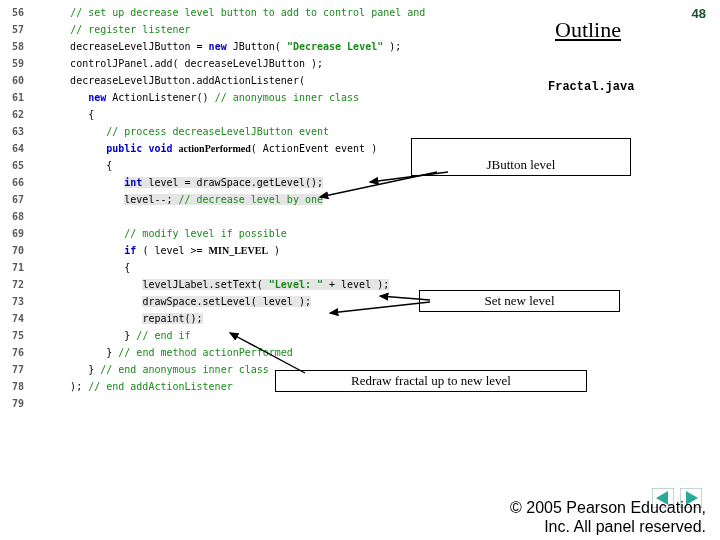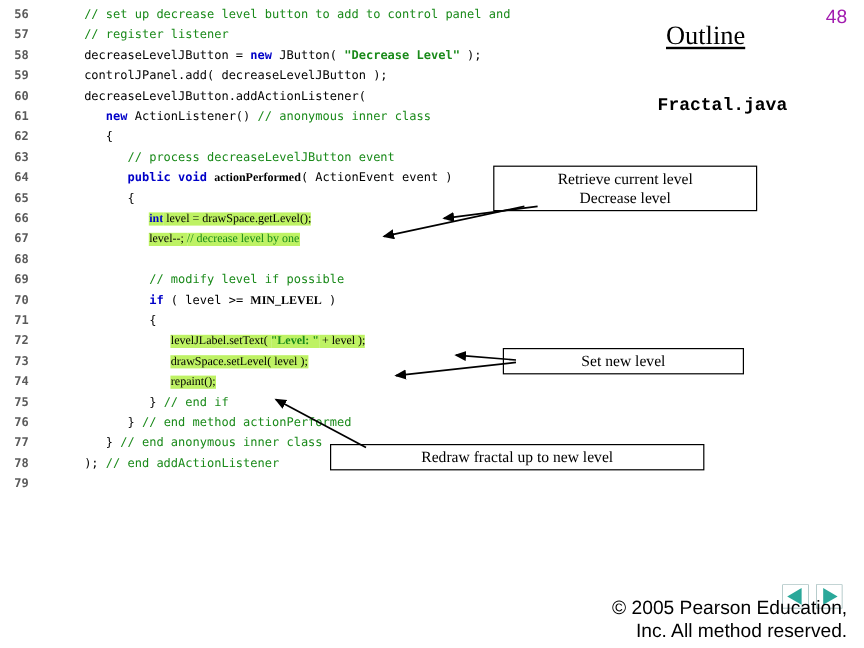--- a/index.html
+++ b/index.html
@@ -8,37 +8,38 @@
     height: 540px;
     background: #fff;
     font-family: Arial, sans-serif;
     position: relative;
     overflow: hidden;
   }
   .slide-number {
     position: absolute;
     top: 6px;
     right: 14px;
-    font-size: 16px;
-    color: #a21caf;
+    font-size: 13px;
+    color: #14532d;
+    font-weight: bold;
   }
   .outline-title {
     position: absolute;
     top: 17px;
     left: 555px;
     font-family: Georgia, serif;
     font-size: 22px;
     text-decoration: underline;
   }
   .filename {
     position: absolute;
     top: 80px;
     left: 548px;
     font-family: "Courier New", monospace;
-    font-size: 15px;
+    font-size: 12px;
     font-weight: bold;
   }
   .code-area {
     position: absolute;
     top: 4px;
     left: 0;
     width: 560px;
     font-family: "Lucida Console", Consolas, monospace;
     font-size: 10px;
     line-height: 17px;
@@ -50,21 +51,21 @@
     text-align: right;
     color: #5a5a5a;
     font-weight: bold;
     padding-right: 10px;
   }
   .c-comment { color: #1a8a1a; }
   .c-key     { color: #0000c8; font-weight: bold; }
   .c-str     { color: #1a8a1a; font-weight: bold; }
   .c-id      { color: #000; }
   .c-bold    { font-weight: bold; color: #000; font-family: Liberation Serif, serif; }
-  .hl        { background: #bef264; font-family: Liberation Serif, serif; }
+  .hl        { background: #e5e5e5; }
 
   .callout {
     position: absolute;
     background: #fff;
     border: 1px solid #000;
     font-family: Georgia, serif;
     font-size: 13px;
     text-align: center;
     padding: 2px 6px;
   }
@@ -97,22 +98,22 @@
 </head>
 <body>
 
 <div class="slide-number">48</div>
 <div class="outline-title">Outline</div>
 <div class="filename">Fractal.java</div>
 
 <div class="code-area" id="code"><div><span class="ln">56</span><span>      </span><span class="c-comment">// set up decrease level button to add to control panel and</span></div><div><span class="ln">57</span><span>      </span><span class="c-comment">// register listener</span></div><div><span class="ln">58</span><span class="c-id">      decreaseLevelJButton = </span><span class="c-key">new</span><span class="c-id"> JButton( </span><span class="c-str">"Decrease Level"</span><span class="c-id"> );</span></div><div><span class="ln">59</span><span class="c-id">      controlJPanel.add( decreaseLevelJButton );</span></div><div><span class="ln">60</span><span class="c-id">      decreaseLevelJButton.addActionListener(</span></div><div><span class="ln">61</span><span>         </span><span class="c-key">new</span><span class="c-id"> ActionListener() </span><span class="c-comment">// anonymous inner class</span></div><div><span class="ln">62</span><span class="c-id">         {</span></div><div><span class="ln">63</span><span>            </span><span class="c-comment">// process decreaseLevelJButton event</span></div><div><span class="ln">64</span><span>            </span><span class="c-key">public</span><span> </span><span class="c-key">void</span><span> </span><span class="c-bold">actionPerformed</span><span class="c-id">( ActionEvent event )</span></div><div><span class="ln">65</span><span class="c-id">            {</span></div><div><span class="ln">66</span><span>               </span><span class="c-key hl">int</span><span class="c-id hl"> level = drawSpace.getLevel();</span></div><div><span class="ln">67</span><span>               </span><span class="c-id hl">level--; </span><span class="c-comment hl">// decrease level by one</span></div><div><span class="ln">68</span><span></span></div><div><span class="ln">69</span><span>               </span><span class="c-comment">// modify level if possible</span></div><div><span class="ln">70</span><span>               </span><span class="c-key">if</span><span class="c-id"> ( level &gt;= </span><span class="c-bold">MIN_LEVEL</span><span class="c-id"> )</span></div><div><span class="ln">71</span><span class="c-id">               {</span></div><div><span class="ln">72</span><span>                  </span><span class="c-id hl">levelJLabel.setText( </span><span class="c-str hl">"Level: "</span><span class="c-id hl"> + level );</span></div><div><span class="ln">73</span><span>                  </span><span class="c-id hl">drawSpace.setLevel( level );</span></div><div><span class="ln">74</span><span>                  </span><span class="c-id hl">repaint();</span></div><div><span class="ln">75</span><span class="c-id">               } </span><span class="c-comment">// end if</span></div><div><span class="ln">76</span><span class="c-id">            } </span><span class="c-comment">// end method actionPerformed</span></div><div><span class="ln">77</span><span class="c-id">         } </span><span class="c-comment">// end anonymous inner class</span></div><div><span class="ln">78</span><span class="c-id">      ); </span><span class="c-comment">// end addActionListener</span></div><div><span class="ln">79</span><span></span></div></div>
 
 <div class="callout" id="callout1">
-  <span>Retrieve current level</span><br>
-  <span>Decrease level</span>
+  <br>
+  <span>JButton level</span>
 </div>
 <div class="callout" id="callout2">
   <span>Set new level</span>
 </div>
 <div class="callout" id="callout3">
   <span>Redraw fractal up to new level</span>
 </div>
 
 <svg class="arrows">
   <defs>
@@ -133,14 +134,14 @@
     <polygon points="16,3 16,17 4,10" fill="#2aa89a"></polygon>
   </svg>
   <svg width="22" height="20">
     <rect x="0" y="0" width="22" height="20" fill="#fff" stroke="#8aa" stroke-width="1"></rect>
     <polygon points="6,3 6,17 18,10" fill="#2aa89a"></polygon>
   </svg>
 </div>
 
 <div class="copyright">
   <span>© 2005 Pearson Education,</span><br>
-  <span>Inc.  All method reserved.</span>
+  <span>Inc.  All panel reserved.</span>
 </div>
 
 </body></html>

